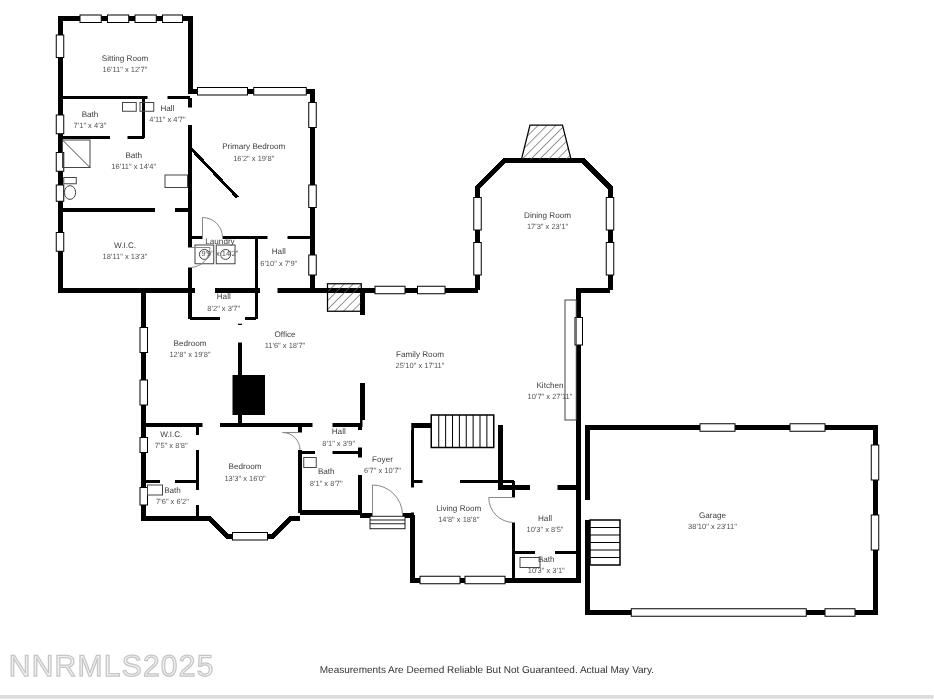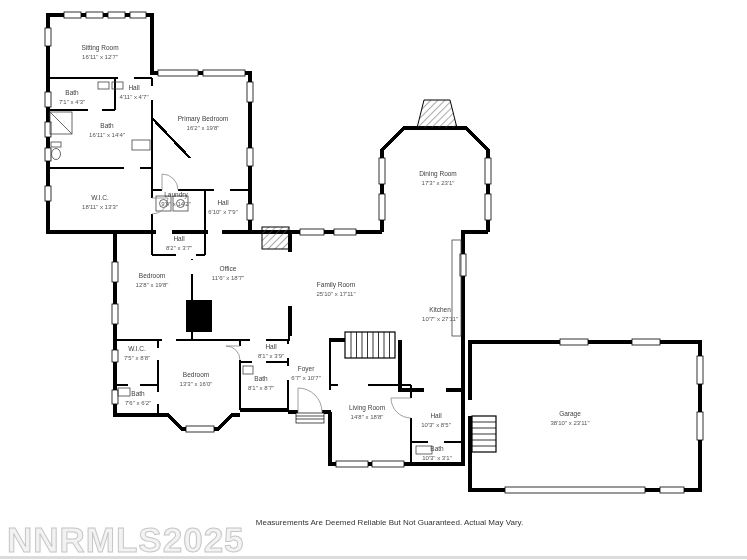--- a/index.html
+++ b/index.html
@@ -2,23 +2,23 @@
 <html><head>
 <meta charset="utf-8">
 <style>
   html,body{margin:0;padding:0;background:#ffffff;}
   .canvas{position:relative;width:747px;height:560px;background:#ffffff;overflow:hidden;
           font-family:"Liberation Sans",sans-serif;}
   .plan-svg{position:absolute;left:0;top:0;}
   .room-label{position:absolute;transform:translate(-50%,-50%);text-align:center;
               white-space:nowrap;color:#3d3d3d;font-size:6.5px;line-height:1.35;}
   .room-label .dims{font-size:6px;color:#555;}
-  .watermark{position:absolute;left:7px;top:520px;font-size:35px;letter-spacing:1px;
-             color:#f2f2f2;-webkit-text-stroke:1px #c6c6c6;font-weight:700;}
-  .disclaimer{position:absolute;left:0;right:0;top:518px;text-align:center;
+  .watermark{position:absolute;left:7px;top:520px;font-size:24px;letter-spacing:1px;
+             color:#f2f2f2;-webkit-text-stroke:1px #c6c6c6;font-weight:400;}
+  .disclaimer{position:absolute;left:0;right:0;top:531px;text-align:center;
               font-size:8px;color:#333333;padding-left:32px;}
   .bottom-divider{position:absolute;left:0;right:0;top:556px;height:3px;background:#dcdcdc;}
 </style>
 </head>
 <body>
 
 <div class="canvas">
 
   <svg class="plan-svg" width="747" height="560" viewBox="0 0 747 560">
     <defs>

